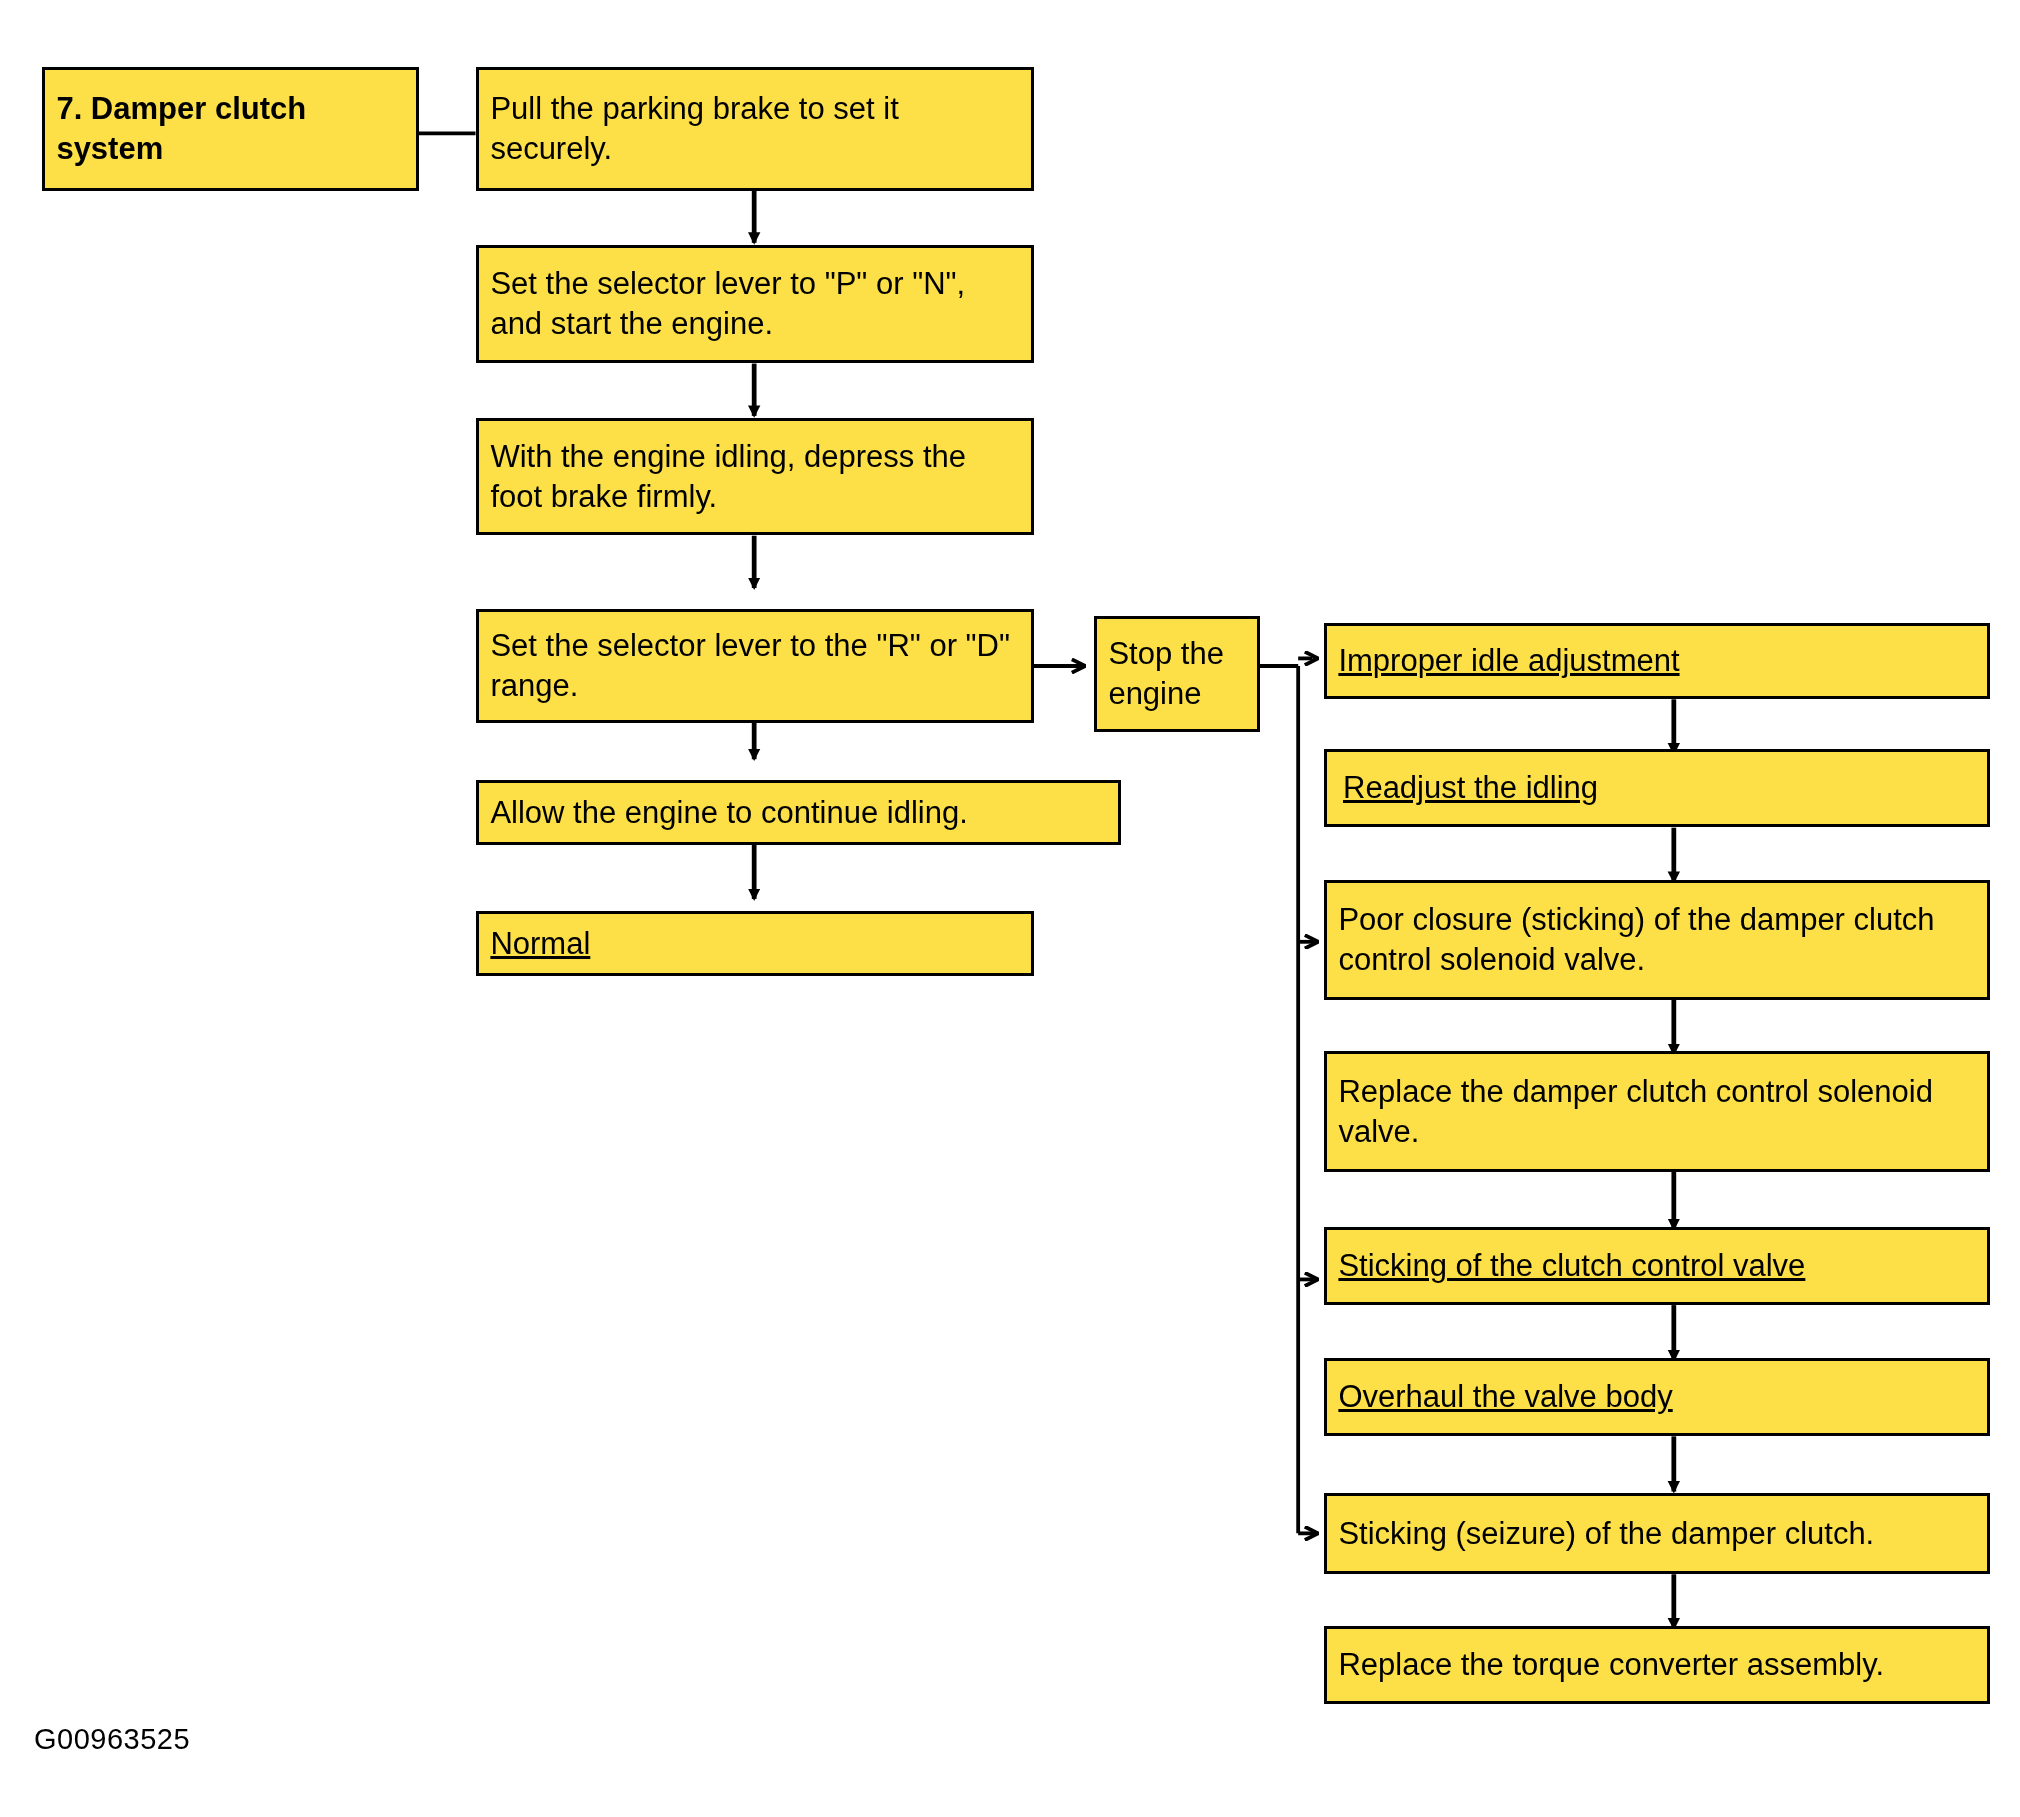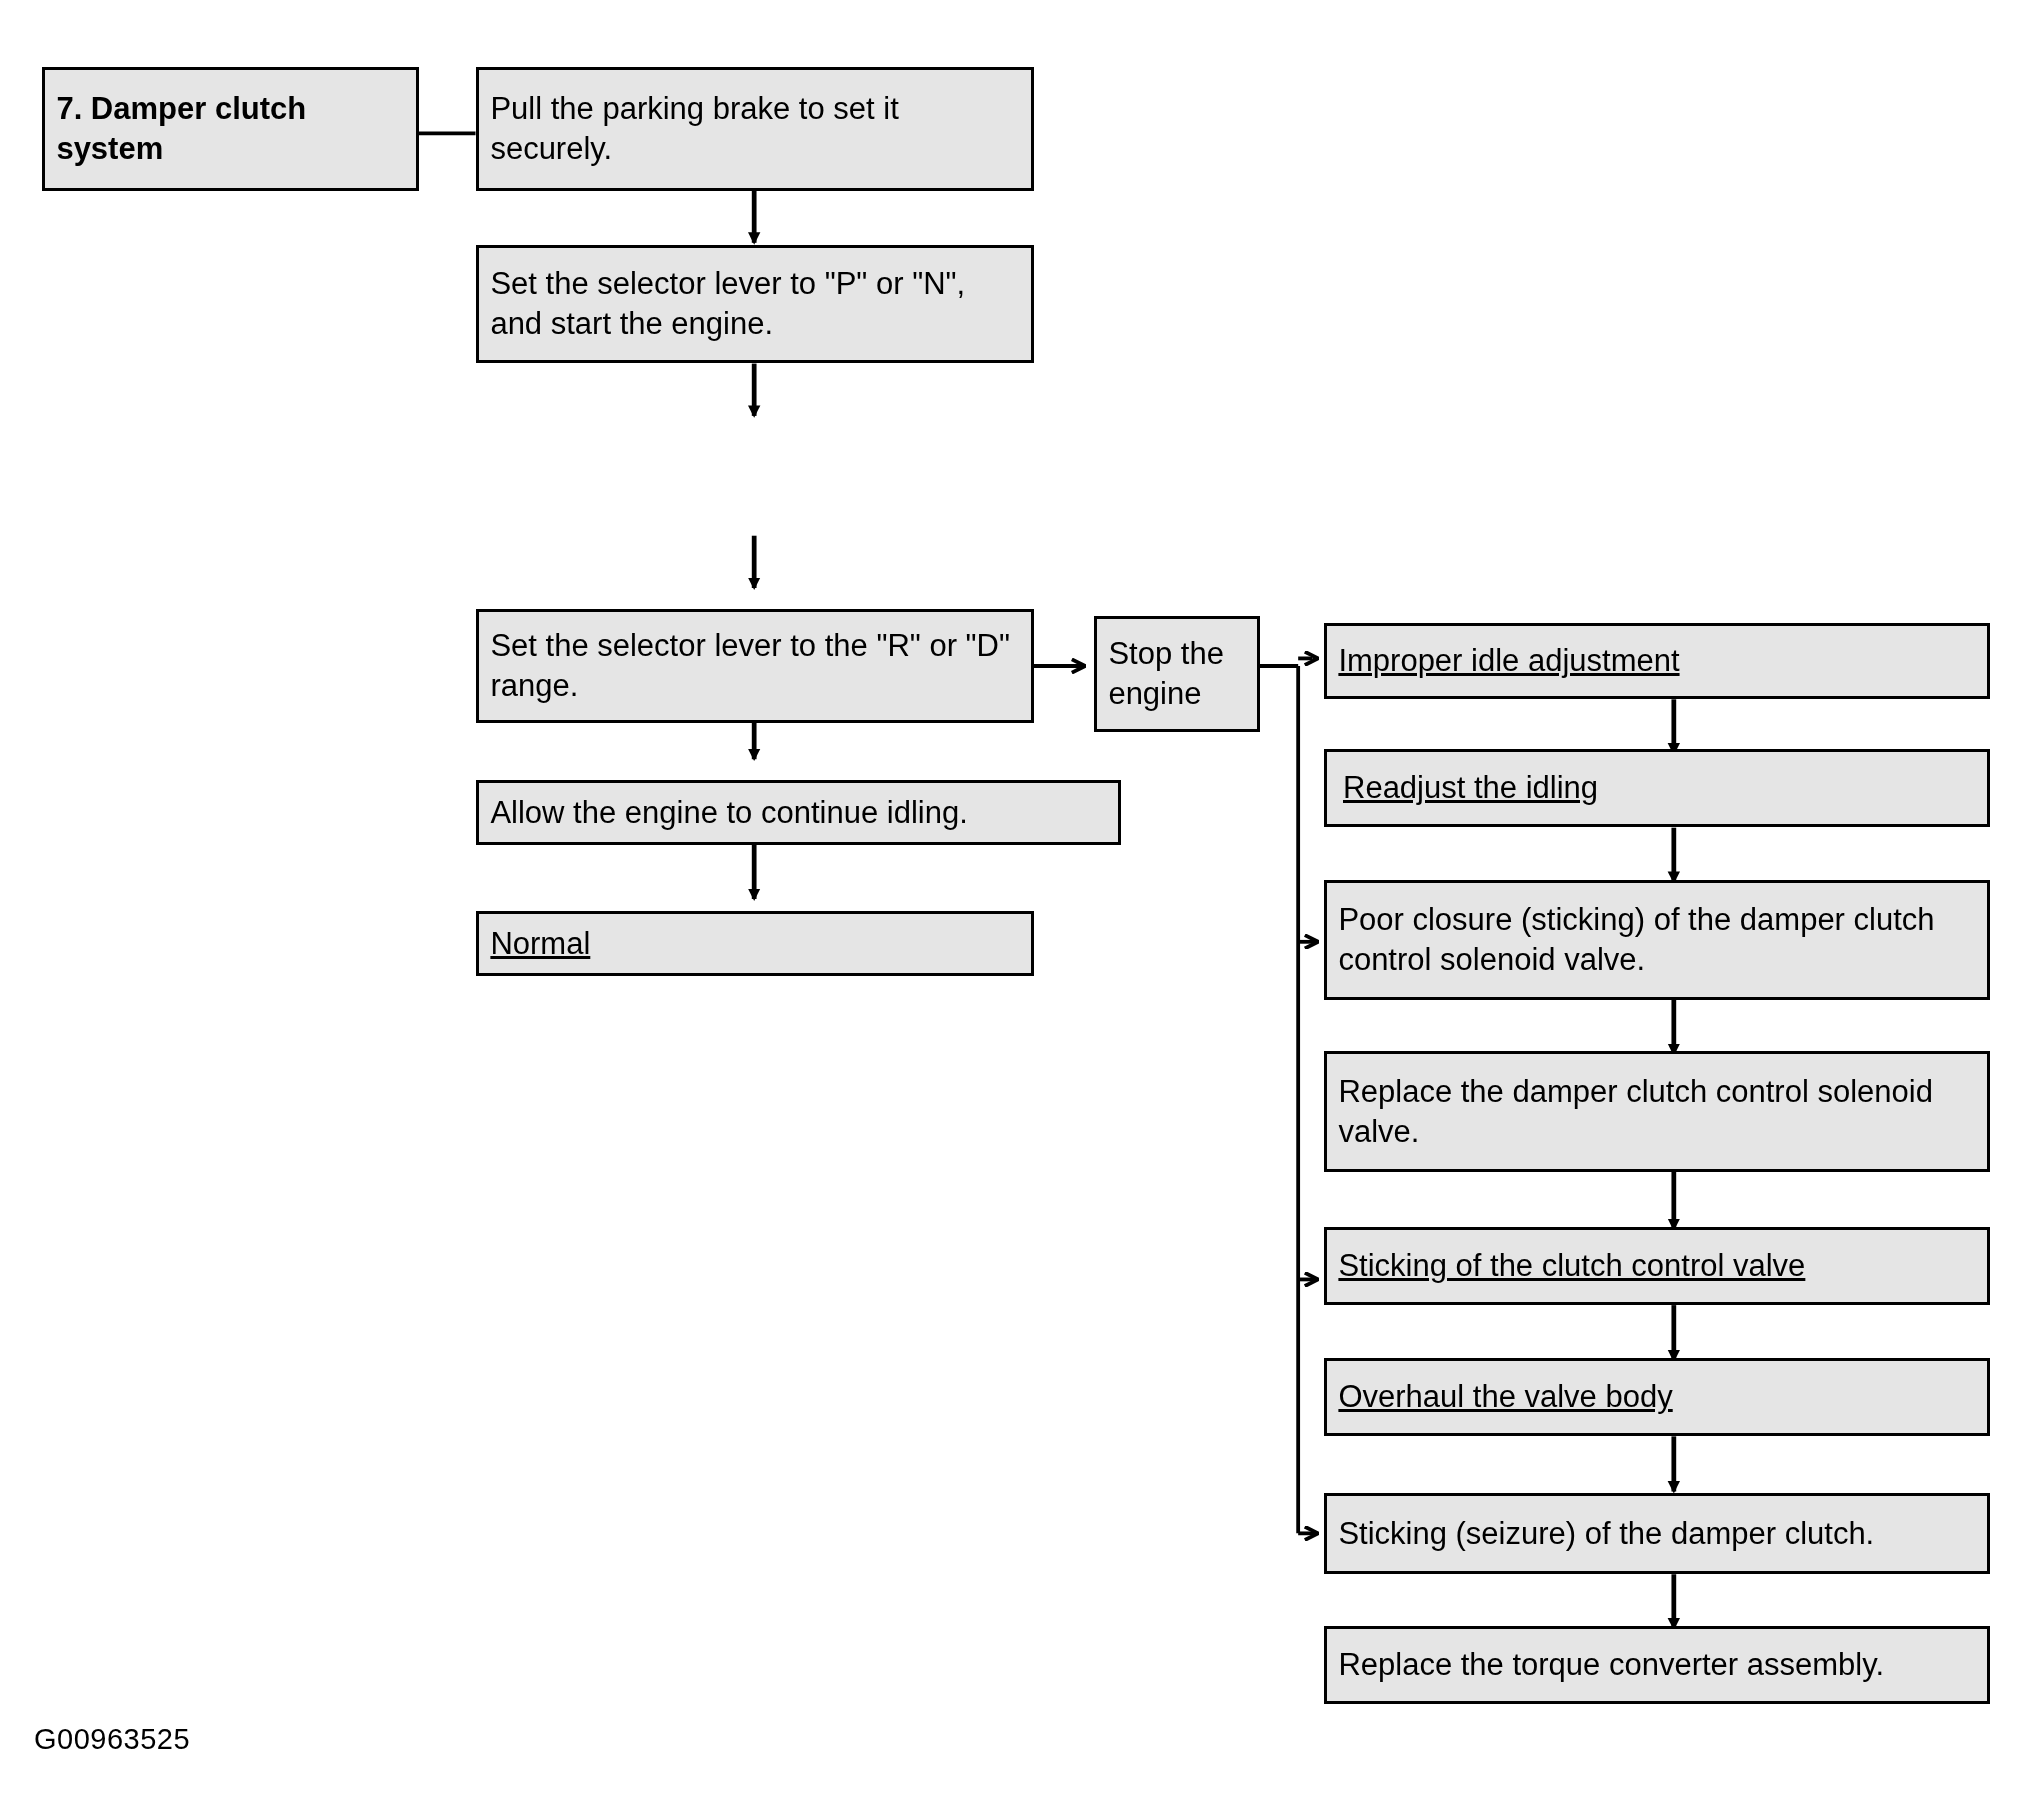--- a/index.html
+++ b/index.html
@@ -17,21 +17,21 @@
   }
   #canvas {
     position: absolute;
     left: 0; top: 0;
     width: 2020px;
     height: 1818px;
   }
   .box {
     position: absolute;
     border: 3.8px solid #000;
-    background: #e5e5e5;
+    background: #fde047;
     box-sizing: border-box;
     font-size: 31px;
     line-height: 1.28;
     padding: 7.6px 11.4px;
     display: flex;
     align-items: center;
   }
   .box.center {
     justify-content: center;
     text-align: center;
@@ -117,20 +117,23 @@
   </div>
 
   <div class="box left" style="left:476px; top:67px; width:558px; height:124px;">
     <span>Pull the parking brake to set it securely.</span>
   </div>
 
   <div class="box left" style="left:476px; top:245px; width:558px; height:118px;">
     <span>Set the selector lever to "P" or "N", and start the engine.</span>
   </div>
 
+  <div class="box left" style="left:476px; top:418px; width:558px; height:117px;">
+    <span>With the engine idling, depress the foot brake firmly.</span>
+  </div>
 
   <div class="box left" style="left:476px; top:609px; width:558px; height:114px;">
     <span>Set the selector lever to the "R" or "D" range.</span>
   </div>
 
   <div class="box left" style="left:476px; top:780px; width:645px; height:65px;">
     <span>Allow the engine to continue idling.</span>
   </div>
 
   <div class="box center" style="left:476px; top:911px; width:558px; height:65px;">

